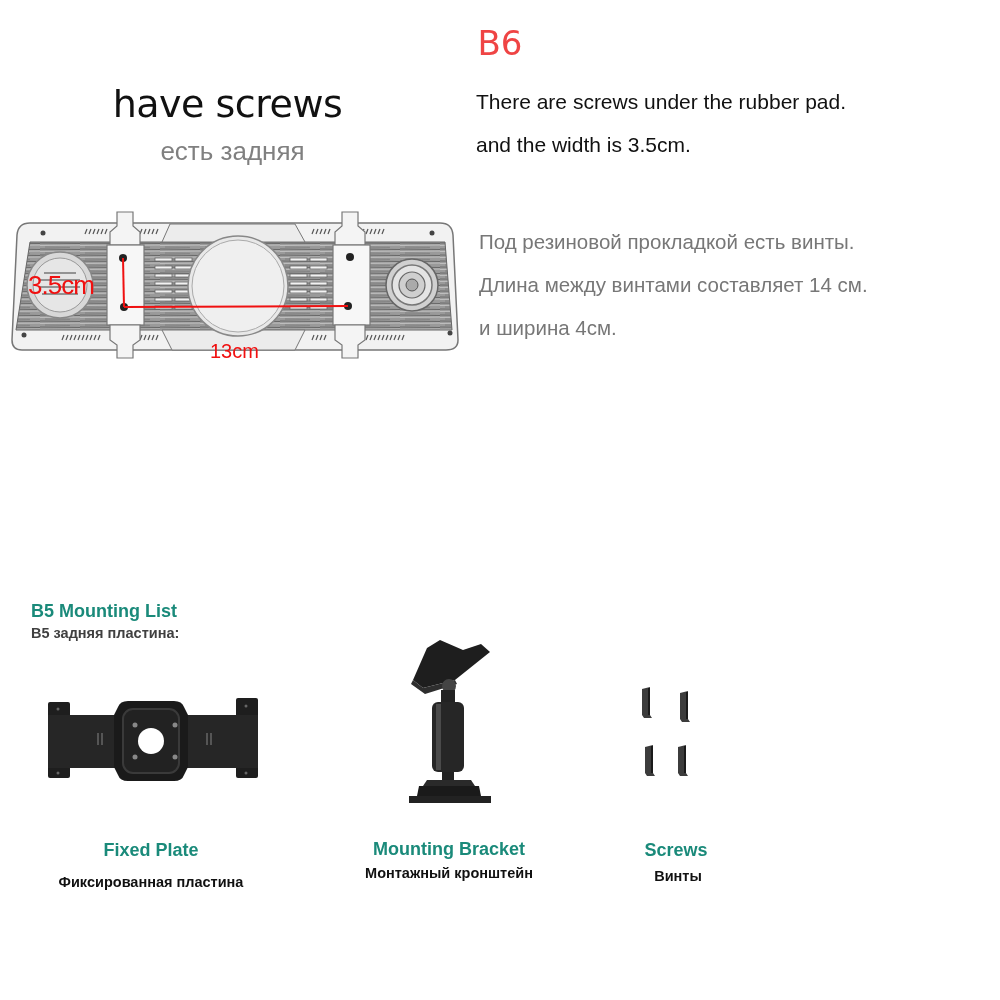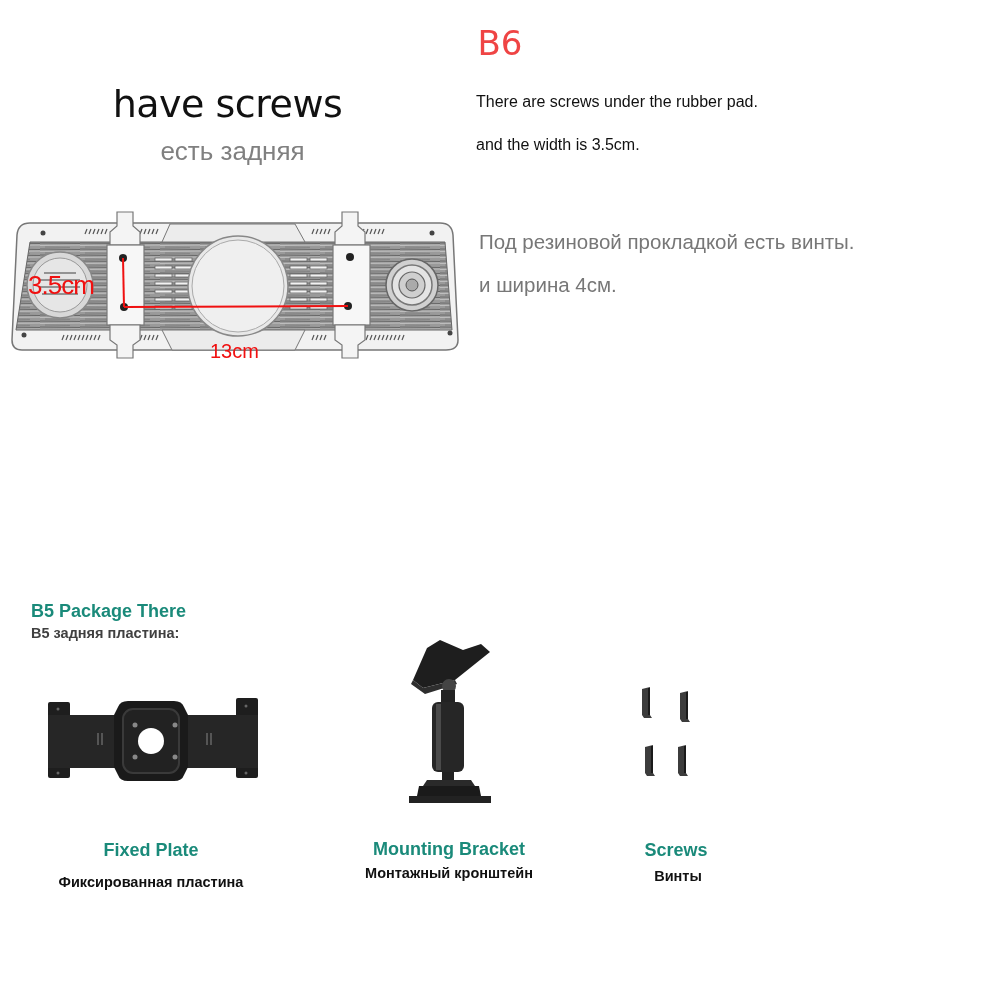--- a/index.html
+++ b/index.html
@@ -1,21 +1,21 @@
 <!DOCTYPE html>
 <html><head>
 <meta charset="utf-8">
 <style>
   html, body { margin: 0; padding: 0; background: #ffffff; }
   body { width: 1000px; height: 1000px; position: relative; overflow: hidden; font-family: "Liberation Sans", sans-serif; }
   .abs { position: absolute; }
   .b6-title { left: 470px; top: 18px; width: 60px; text-align: center; color: #ef4444; font-family: "DejaVu Sans", sans-serif; font-size: 34px; line-height: 50px; }
   .have-screws { left: 100px; top: 78px; width: 255px; text-align: center; font-family: "DejaVu Sans", sans-serif; font-size: 38px; color: #111; line-height: 52px; letter-spacing: -0.5px; }
   .est-vinty { left: 140px; top: 133px; width: 185px; text-align: center; font-family: "Liberation Sans", sans-serif; font-size: 26px; color: #808080; line-height: 36px; }
-  .en-desc { left: 476px; top: 86px; width: 500px; font-family: "Liberation Sans", sans-serif; font-size: 16px; color: #111; }
+  .en-desc { left: 476px; top: 86px; width: 500px; font-family: "Liberation Sans", sans-serif; font-size: 21px; color: #111; }
   .en-desc div { height: 43px; line-height: 32px; }
   .ru-desc { left: 479px; top: 224px; width: 500px; font-family: "Liberation Sans", sans-serif; font-size: 20.5px; color: #777; }
   .ru-desc div { height: 43px; line-height: 36px; }
   .mirror-wrap { left: 0px; top: 200px; width: 460px; height: 180px; }
   .pkg-title { left: 31px; top: 599px; font-family: "Liberation Sans", sans-serif; font-weight: bold; font-size: 18px; color: #1a8a7a; line-height: 24px; }
   .pkg-sub { left: 31px; top: 623px; font-family: "Liberation Sans", sans-serif; font-weight: bold; font-size: 14.5px; color: #404040; line-height: 20px; }
   .item-title { font-family: "Liberation Sans", sans-serif; font-weight: bold; font-size: 18px; color: #1a8a7a; text-align: center; line-height: 24px; }
   .item-sub { font-family: "Liberation Sans", sans-serif; font-weight: bold; font-size: 14.5px; color: #111; text-align: center; line-height: 20px; }
 </style>
 </head>
@@ -26,20 +26,21 @@
 <div class="abs have-screws">have screws</div>
 <div class="abs est-vinty">есть задняя</div>
 
 <div class="abs en-desc">
   <div>There are screws under the rubber pad.</div>
   <div>and the width is 3.5cm.</div>
 </div>
 
 <div class="abs ru-desc">
   <div>Под резиновой прокладкой есть винты.</div>
+  <div>Длина между винтами составляет 14 см.</div>
   <div>и ширина 4см.</div>
 </div>
 
 <div class="abs mirror-wrap">
   <svg width="460" height="180" viewBox="0 0 460 180" xmlns="http://www.w3.org/2000/svg">
     <defs>
       <pattern id="wood" width="40" height="6" patternUnits="userSpaceOnUse">
         <rect width="40" height="6" fill="#9a9a9a"></rect>
         <line x1="0" y1="1" x2="40" y2="1.5" stroke="#5a5a5a" stroke-width="0.8"></line>
         <line x1="0" y1="3.5" x2="40" y2="3" stroke="#cfcfcf" stroke-width="0.7"></line>
@@ -131,21 +132,21 @@
     <circle cx="350" cy="57" r="4" fill="#222"></circle>
     <circle cx="348" cy="106" r="4" fill="#222"></circle>
 
     <line x1="123" y1="58" x2="124" y2="107" stroke="#f01010" stroke-width="2"></line>
     <line x1="124" y1="107" x2="348" y2="106" stroke="#f01010" stroke-width="2"></line>
   </svg>
   <div class="abs" style="left:28px; top:70px; font-family:'Liberation Sans',sans-serif; font-size:26px; color:#f01010; line-height:30px; letter-spacing:-1px;">3.5cm</div>
   <div class="abs" style="left:210px; top:136px; font-family:'Liberation Sans',sans-serif; font-size:20px; color:#f01010; line-height:30px;">13cm</div>
 </div>
 
-<div class="abs pkg-title">B5 Package There</div>
+<div class="abs pkg-title">B5 Mounting List</div>
 <div class="abs pkg-sub">B5 задняя пластина:</div>
 
 <div class="abs" style="left:48px; top:695px; width:210px; height:90px;">
   <svg width="210" height="90" viewBox="0 0 210 90">
     <rect x="0" y="7" width="22" height="28" rx="2" fill="#1e1e1e"></rect>
     <rect x="188" y="3" width="22" height="28" rx="2" fill="#1e1e1e"></rect>
     <rect x="0" y="55" width="22" height="28" rx="2" fill="#1e1e1e"></rect>
     <rect x="188" y="55" width="22" height="28" rx="2" fill="#1e1e1e"></rect>
     <rect x="0" y="20" width="210" height="53" fill="#262626"></rect>
     <path d="M70 12 Q72 6 80 6 L126 6 Q134 6 136 12 L140 20 L140 72 L136 80 Q134 86 126 86 L80 86 Q72 86 70 80 L66 72 L66 20 Z" fill="#1a1a1a"></path>

